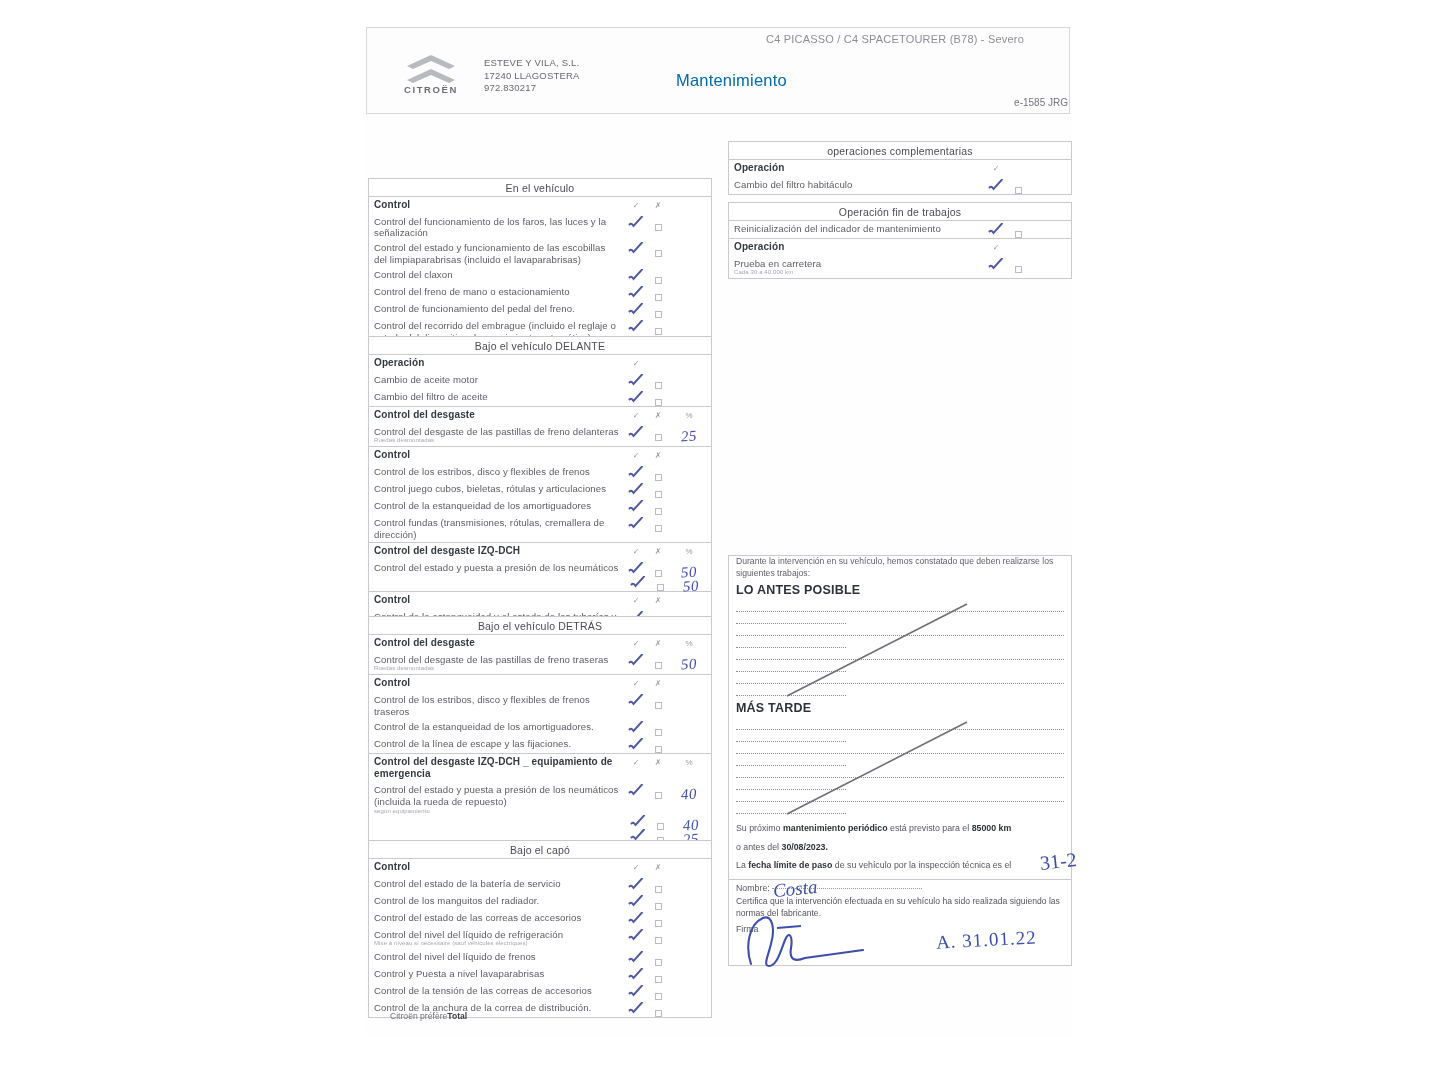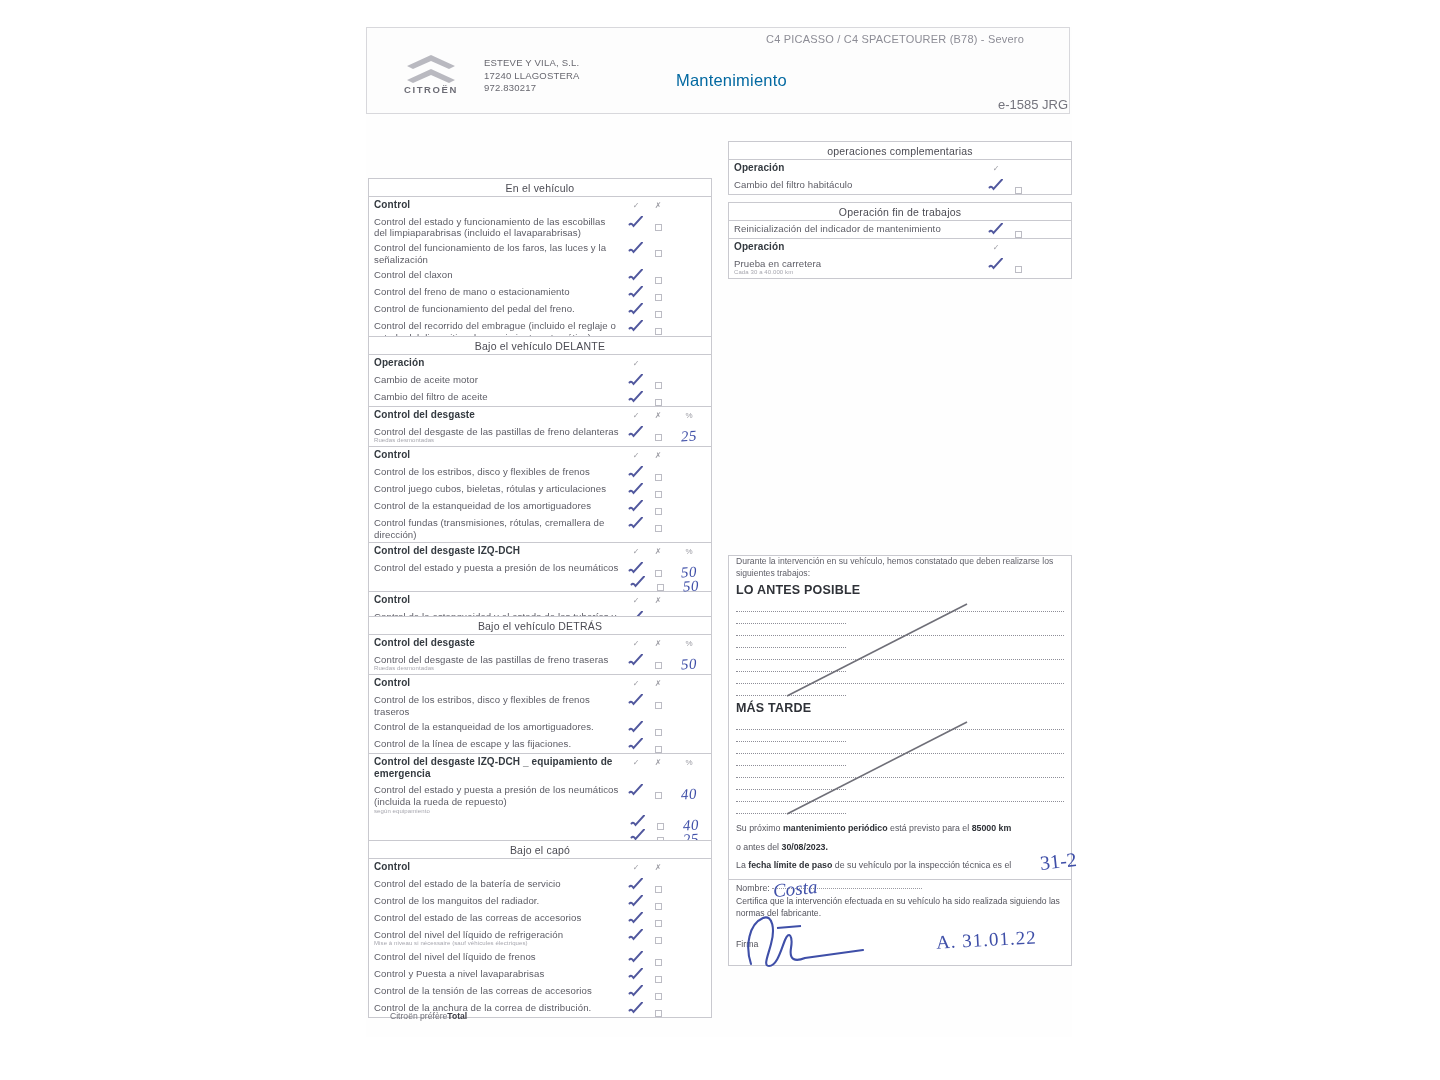--- a/index.html
+++ b/index.html
@@ -75,21 +75,21 @@
   .doc-title {
     position: absolute;
     left: 310px; top: 44px;
     font-size: 16.5px;
     color: #0369a1;
     letter-spacing: .2px;
   }
   .ref-line {
     position: absolute;
     right: 4px; top: 70px;
-    font-size: 13px;
+    font-size: 10px;
     color: #74747d;
     white-space: nowrap;
     overflow: hidden;
     max-width: 150px;
   }
 
   
   .block {
     position: absolute;
     box-sizing: border-box;
@@ -238,21 +238,21 @@
     border-top: 1px solid #c9c9cf;
     margin-top: 4px;
     padding: 3px 7px 0;
     position: relative;
     height: 86px;
     box-sizing: border-box;
   }
   .sig-name { font-size: 8.8px; color: #55555e; }
   .dotline { border-bottom: 1px dotted #9a9aa2; display:inline-block; width: 150px; margin-left: 2px; vertical-align: 2px;}
   .sig-cert { font-size: 8.6px; color: #55555e; line-height: 1.35; margin-top: 3px;}
-  .sig-firma { font-size: 8.8px; color: #55555e; margin-top: 20px;}
+  .sig-firma { font-size: 8.8px; color: #55555e; margin-top: 5px;}
   .handdate {
     position: absolute;
     right: 34px; bottom: 14px;
     font-family: "Liberation Serif", serif;
     font-size: 19px;
     color: #3f4fa8;
     transform: rotate(-3deg);
     letter-spacing: 1px;
   }
   .handname {
@@ -319,34 +319,34 @@
               <span class="cols">
                 <span class="c">
                   <span class="hdrmark">✓</span>
                 </span>
                 <span class="c">
                   <span class="hdrmark">✗</span>
                 </span>
               </span>
             </div>
             <div class="row">
+              <span class="lbl">Control del funcionamiento de los faros, las luces y la señalización</span>
+              <span class="cols">
+                <span class="c">
+                  <span class="tick">
+                    <svg viewBox="0 0 16 14" width="16" height="14">
+                      <path d="M1.5 8.5 C3 7 4 8 5.5 10 L14 0.5" stroke="#51589e" stroke-width="1.9" fill="none" stroke-linecap="round"></path>
+                    </svg>
+                  </span>
+                </span>
+                <span class="c"><span class="box"></span></span>
+              </span>
+            </div>
+            <div class="row">
               <span class="lbl">Control del estado y funcionamiento de las escobillas del limpiaparabrisas (incluido el lavaparabrisas)</span>
-              <span class="cols">
-                <span class="c">
-                  <span class="tick">
-                    <svg viewBox="0 0 16 14" width="16" height="14">
-                      <path d="M1.5 8.5 C3 7 4 8 5.5 10 L14 0.5" stroke="#51589e" stroke-width="1.9" fill="none" stroke-linecap="round"></path>
-                    </svg>
-                  </span>
-                </span>
-                <span class="c"><span class="box"></span></span>
-              </span>
-            </div>
-            <div class="row">
-              <span class="lbl">Control del funcionamiento de los faros, las luces y la señalización</span>
               <span class="cols">
                 <span class="c">
                   <span class="tick">
                     <svg viewBox="0 0 16 14" width="16" height="14">
                       <path d="M1.5 8.5 C3 7 4 8 5.5 10 L14 0.5" stroke="#51589e" stroke-width="1.9" fill="none" stroke-linecap="round"></path>
                     </svg>
                   </span>
                 </span>
                 <span class="c"><span class="box"></span></span>
               </span>

